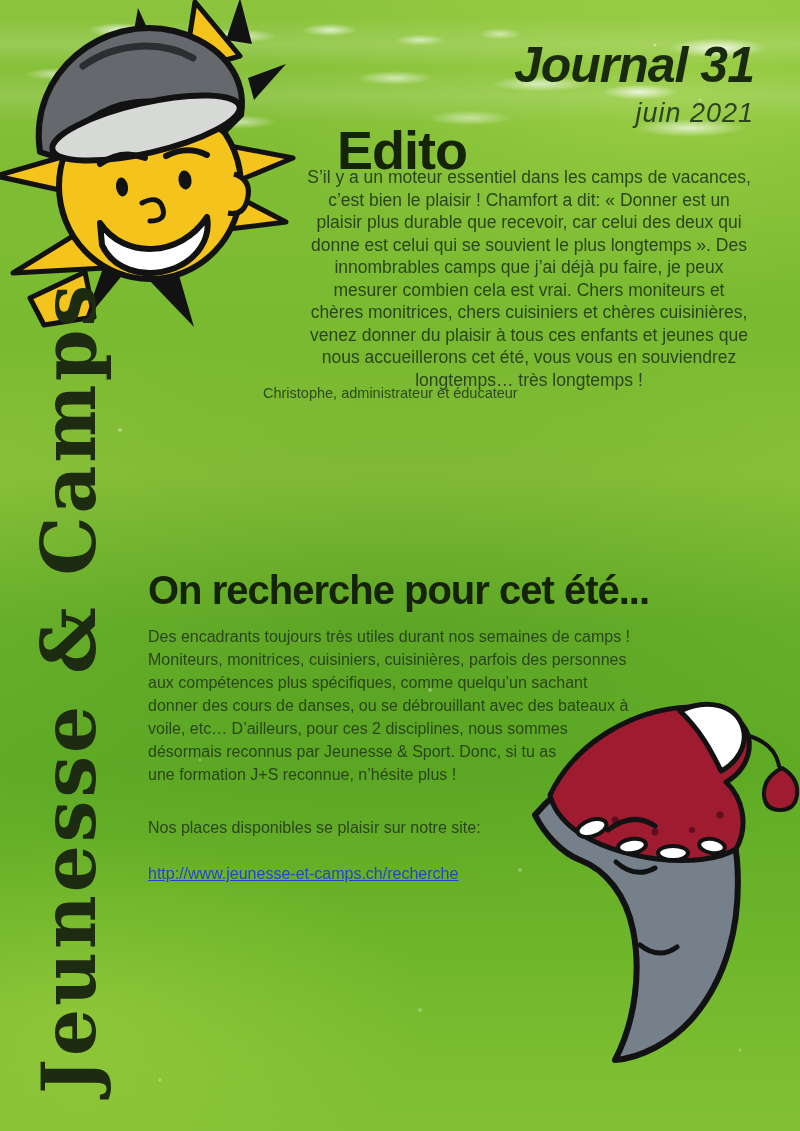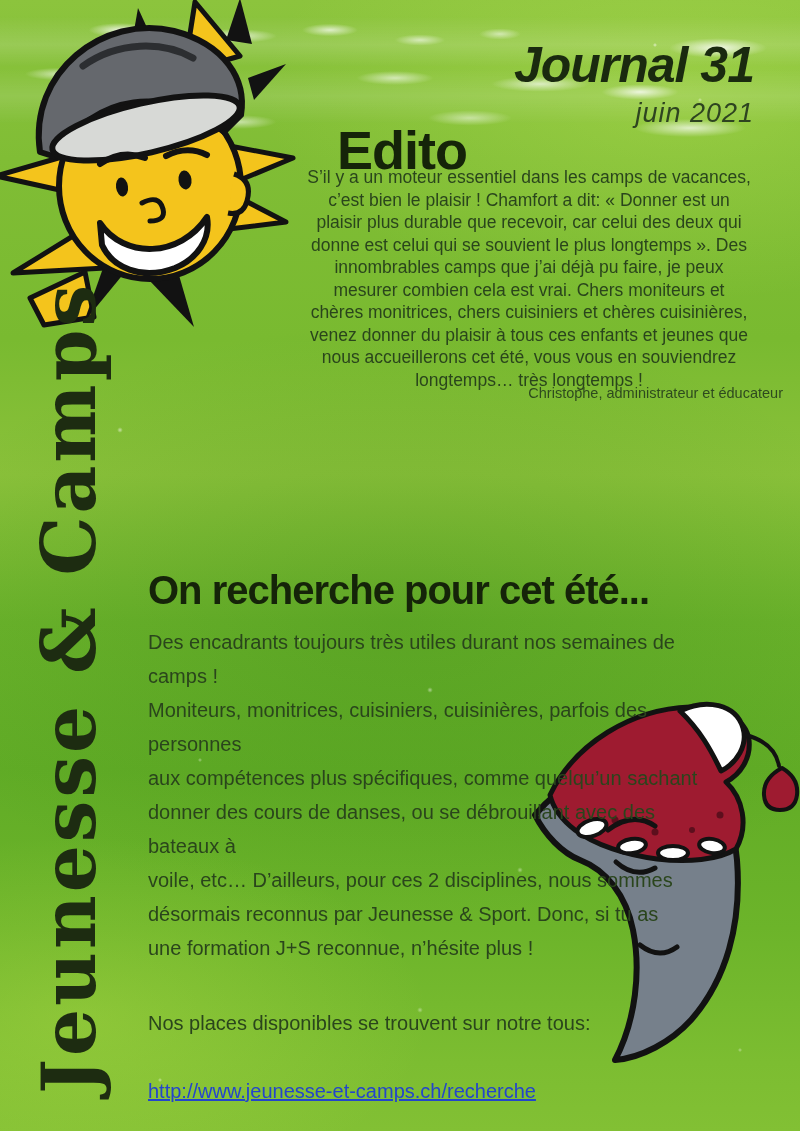--- a/index.html
+++ b/index.html
@@ -64,27 +64,27 @@
     position:absolute; left:337px; top:119px; z-index:2;
     font-weight:800; font-size:54px; letter-spacing:-1px; color:#152409;
   }
   .edito-body {
     position:absolute; left:269px; top:166px; width:520px; z-index:2;
     text-align:center; font-size:17.5px; line-height:22.5px; color:#2a451c;
     white-space:pre-line;
   }
   .edito-signature {
     position:absolute; left:263px; top:385px; width:520px; z-index:2;
-    text-align:right; font-size:14.5px; color:#2e4a1e;
+    text-align:left; font-size:14.5px; color:#2e4a1e;
   }
   .recherche { position:absolute; left:148px; top:556px; width:580px; z-index:2; }
   .recherche h2 {
     font-weight:800; font-size:40px; letter-spacing:-1px; color:#152409; margin:12px 0 12px 0;
   }
-  .recherche p { font-size:20px; line-height:34px; color:#2a451c; margin:0 0 7px 0; white-space:pre-line; }
+  .recherche p { font-size:16px; line-height:23px; color:#2a451c; margin:0 0 7px 0; white-space:pre-line; }
   .recherche a { color:#2345cc; text-decoration:underline; }
   .mascot { position:absolute; z-index:1; }
   #sun { left:-12px; top:-14px; }
   #moon { left:520px; top:690px; }
 </style>
 </head>
 <body>
 
 <div class="page">
   <div class="leaf-shine"></div>
@@ -168,18 +168,18 @@
   <div class="recherche">
     <h2>On recherche pour cet été...</h2>
     <p>Des encadrants toujours très utiles durant nos semaines de camps !
 Moniteurs, monitrices, cuisiniers, cuisinières, parfois des personnes
 aux compétences plus spécifiques, comme quelqu’un sachant
 donner des cours de danses, ou se débrouillant avec des bateaux à
 voile, etc… D’ailleurs, pour ces 2 disciplines, nous sommes
 désormais reconnus par Jeunesse &amp; Sport. Donc, si tu as
 une formation J+S reconnue, n’hésite plus !</p>
     <p>
-      <span>Nos places disponibles se trouvent sur notre tous:</span><br>
+      <span>Nos places disponibles se plaisir sur notre site:</span><br>
       <a href="#">http://www.jeunesse-et-camps.ch/recherche</a><br>
     </p>
 
   </div>
 </div>
 
 </body></html>

